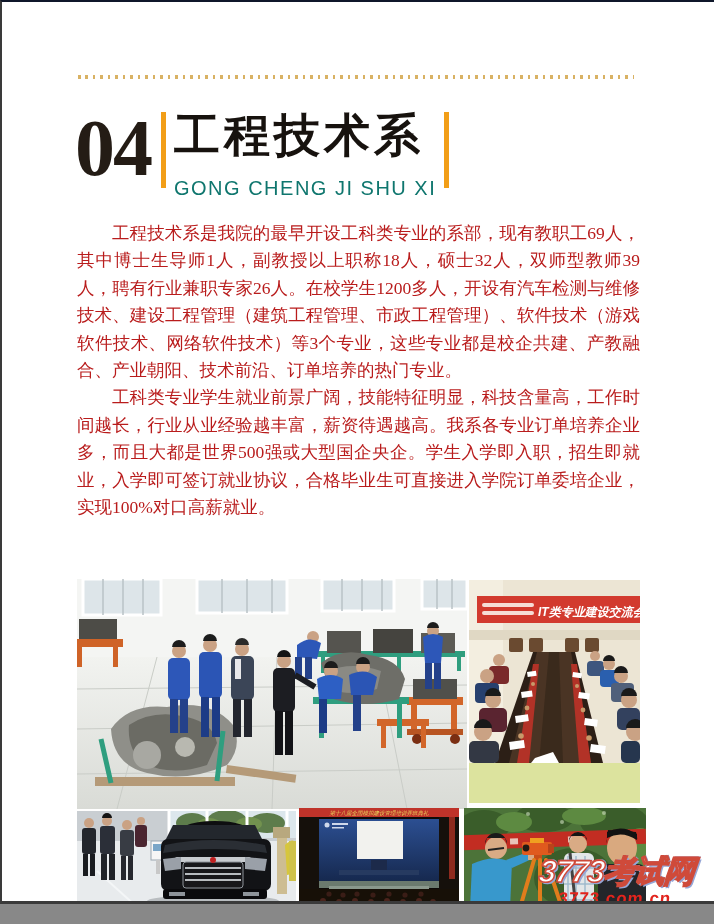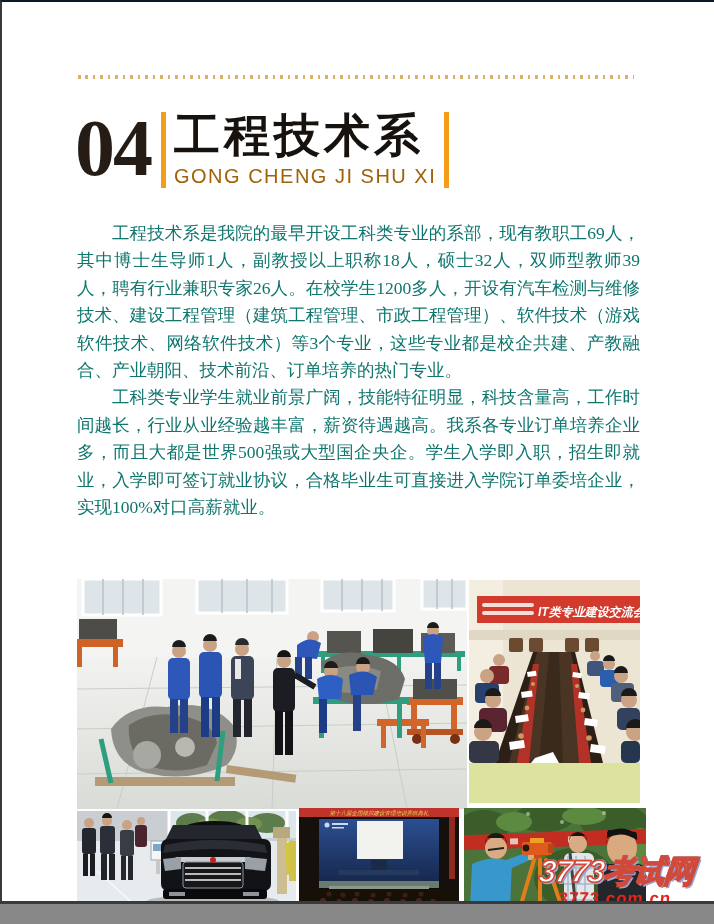--- a/index.html
+++ b/index.html
@@ -19,26 +19,26 @@
     color:#241c15;letter-spacing:-2px;
   }
   .accent-bar{width:5px;height:76px;background:#f29e18;margin:4px 8px 0 10px;}
   .accent-bar.right{margin:4px 0 0 8px;}
   .titles{display:flex;flex-direction:column;}
   .title-cn{
     font-family:"Liberation Serif",serif;font-weight:900;font-size:46px;line-height:56px;
     color:#17120e;letter-spacing:4px;white-space:nowrap;
   }
   .title-py{
-    font-family:"Liberation Sans",sans-serif;font-size:20px;line-height:20px;color:#a16207;
-    letter-spacing:1.5px;margin-top:2px;white-space:nowrap;
+    font-family:"Liberation Sans",sans-serif;font-size:20px;line-height:20px;color:#0f766e;
+    letter-spacing:1.5px;margin-top:14px;white-space:nowrap;
   }
   .body-text{
     position:absolute;left:75px;top:218px;width:563px;
-    font-size:17.5px;line-height:27.4px;color:#0f766e;text-align:justify;
+    font-size:17.5px;line-height:27.4px;color:#b91c1c;text-align:justify;
   }
   .body-text p{margin:0;text-indent:2em;}
   .photo{position:absolute;overflow:hidden;font-style:italic;}
   .photo svg{display:block;width:100%;height:100%;}
   .photo-a{left:75px;top:577px;width:390px;height:230px;}
   .photo-b{left:467px;top:578px;width:171px;height:183px;}
   .green-block{position:absolute;left:467px;top:761px;width:171px;height:40px;background:#dce39e;}
   .photo-c{left:75px;top:809px;width:219px;height:98px;}
   .photo-d{left:297px;top:806px;width:160px;height:101px;}
   .photo-e{left:462px;top:806px;width:182px;height:101px;}

